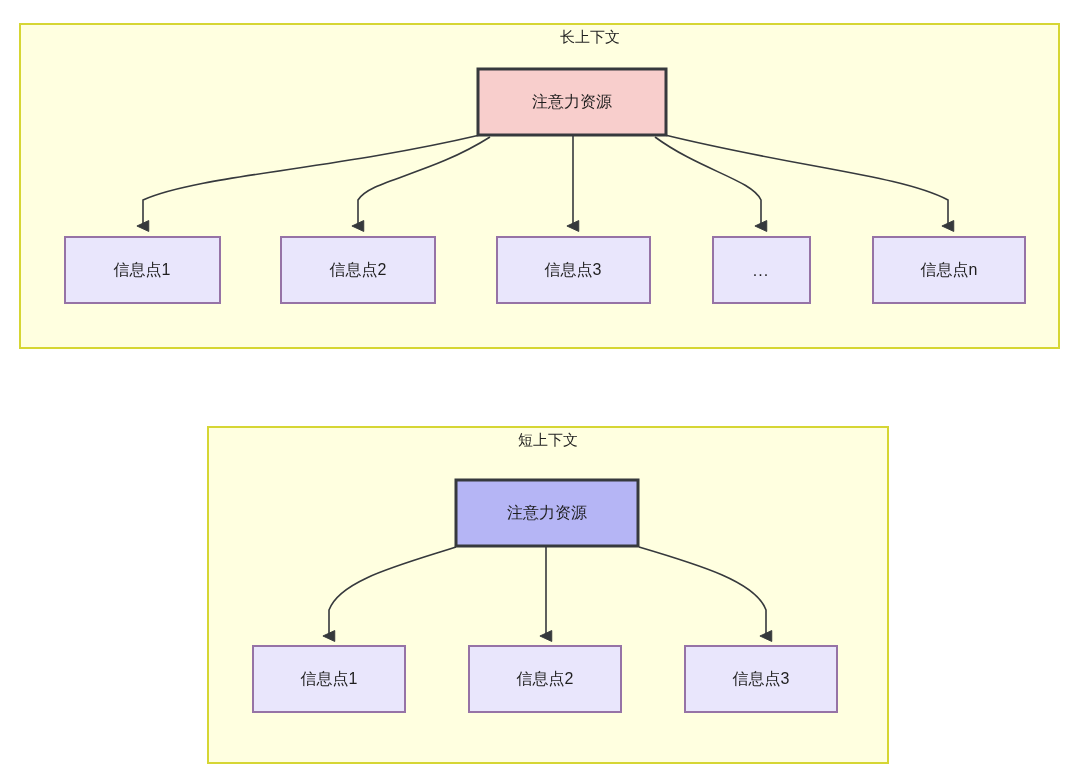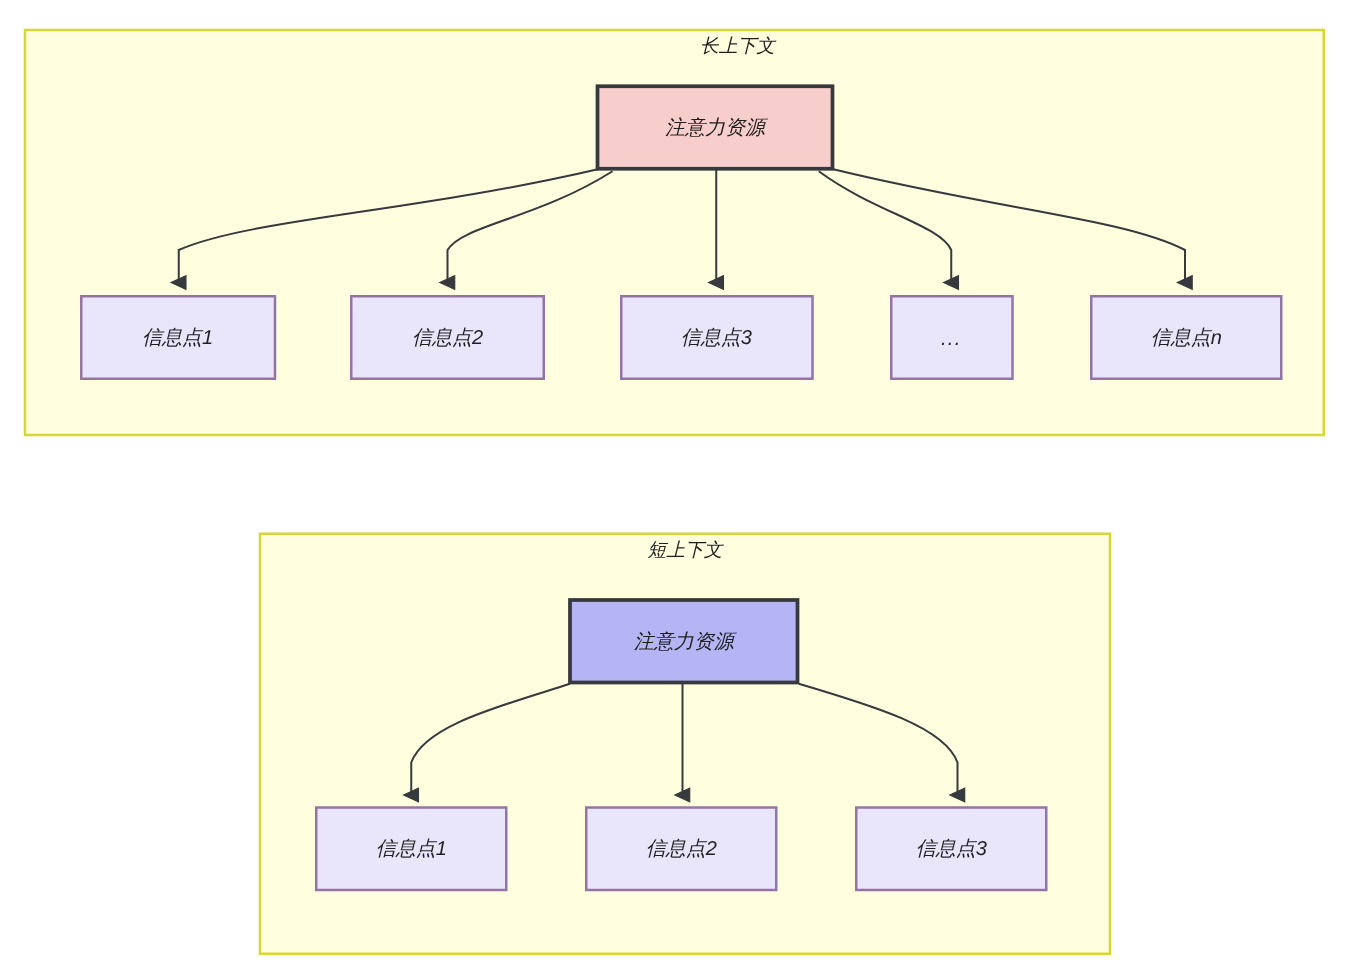--- a/index.html
+++ b/index.html
@@ -10,21 +10,20 @@
   body {
     width: 1080px;
     height: 774px;
     font-family: "Liberation Sans", "DejaVu Sans", sans-serif;
     overflow: hidden;
   }
   #diagram-root {
     position: relative;
     width: 1080px;
     height: 774px;
-    font-style: italic;
   }
   svg.diagram-canvas {
     display: block;
     width: 1080px;
     height: 774px;
   }
   .container-rect {
     fill: #ffffe0;
     stroke: #d6d634;
     stroke-width: 2;

